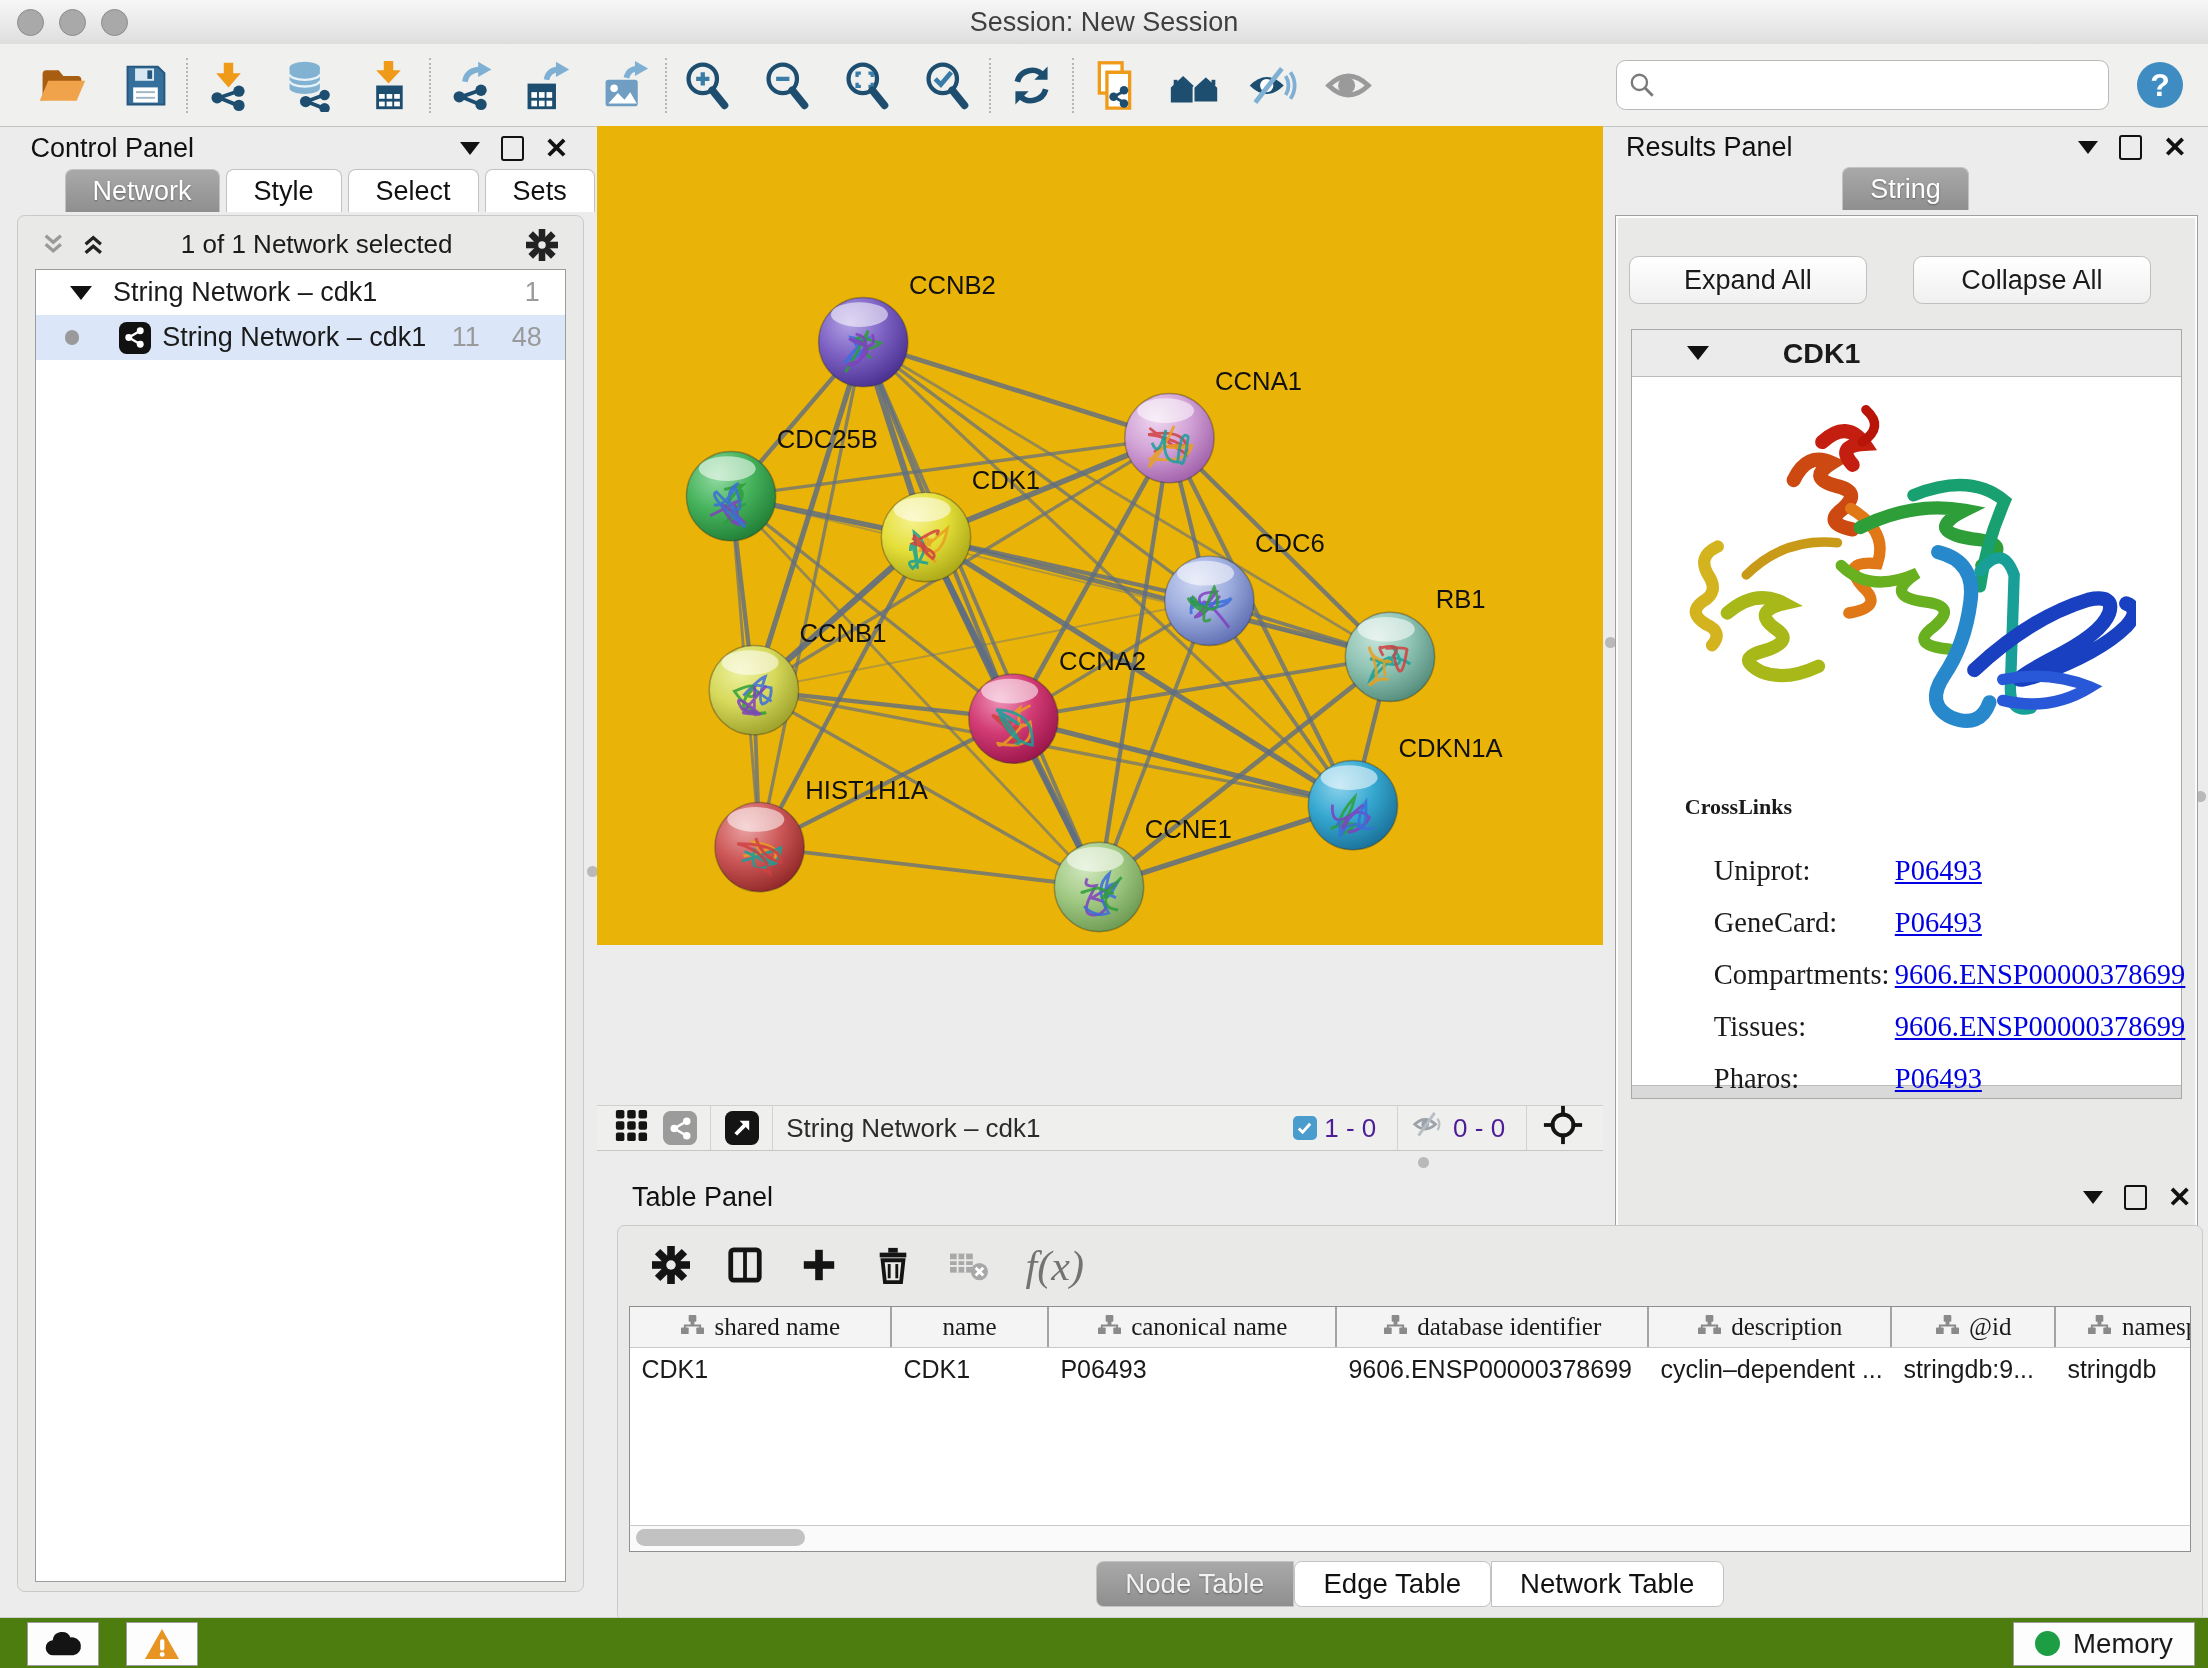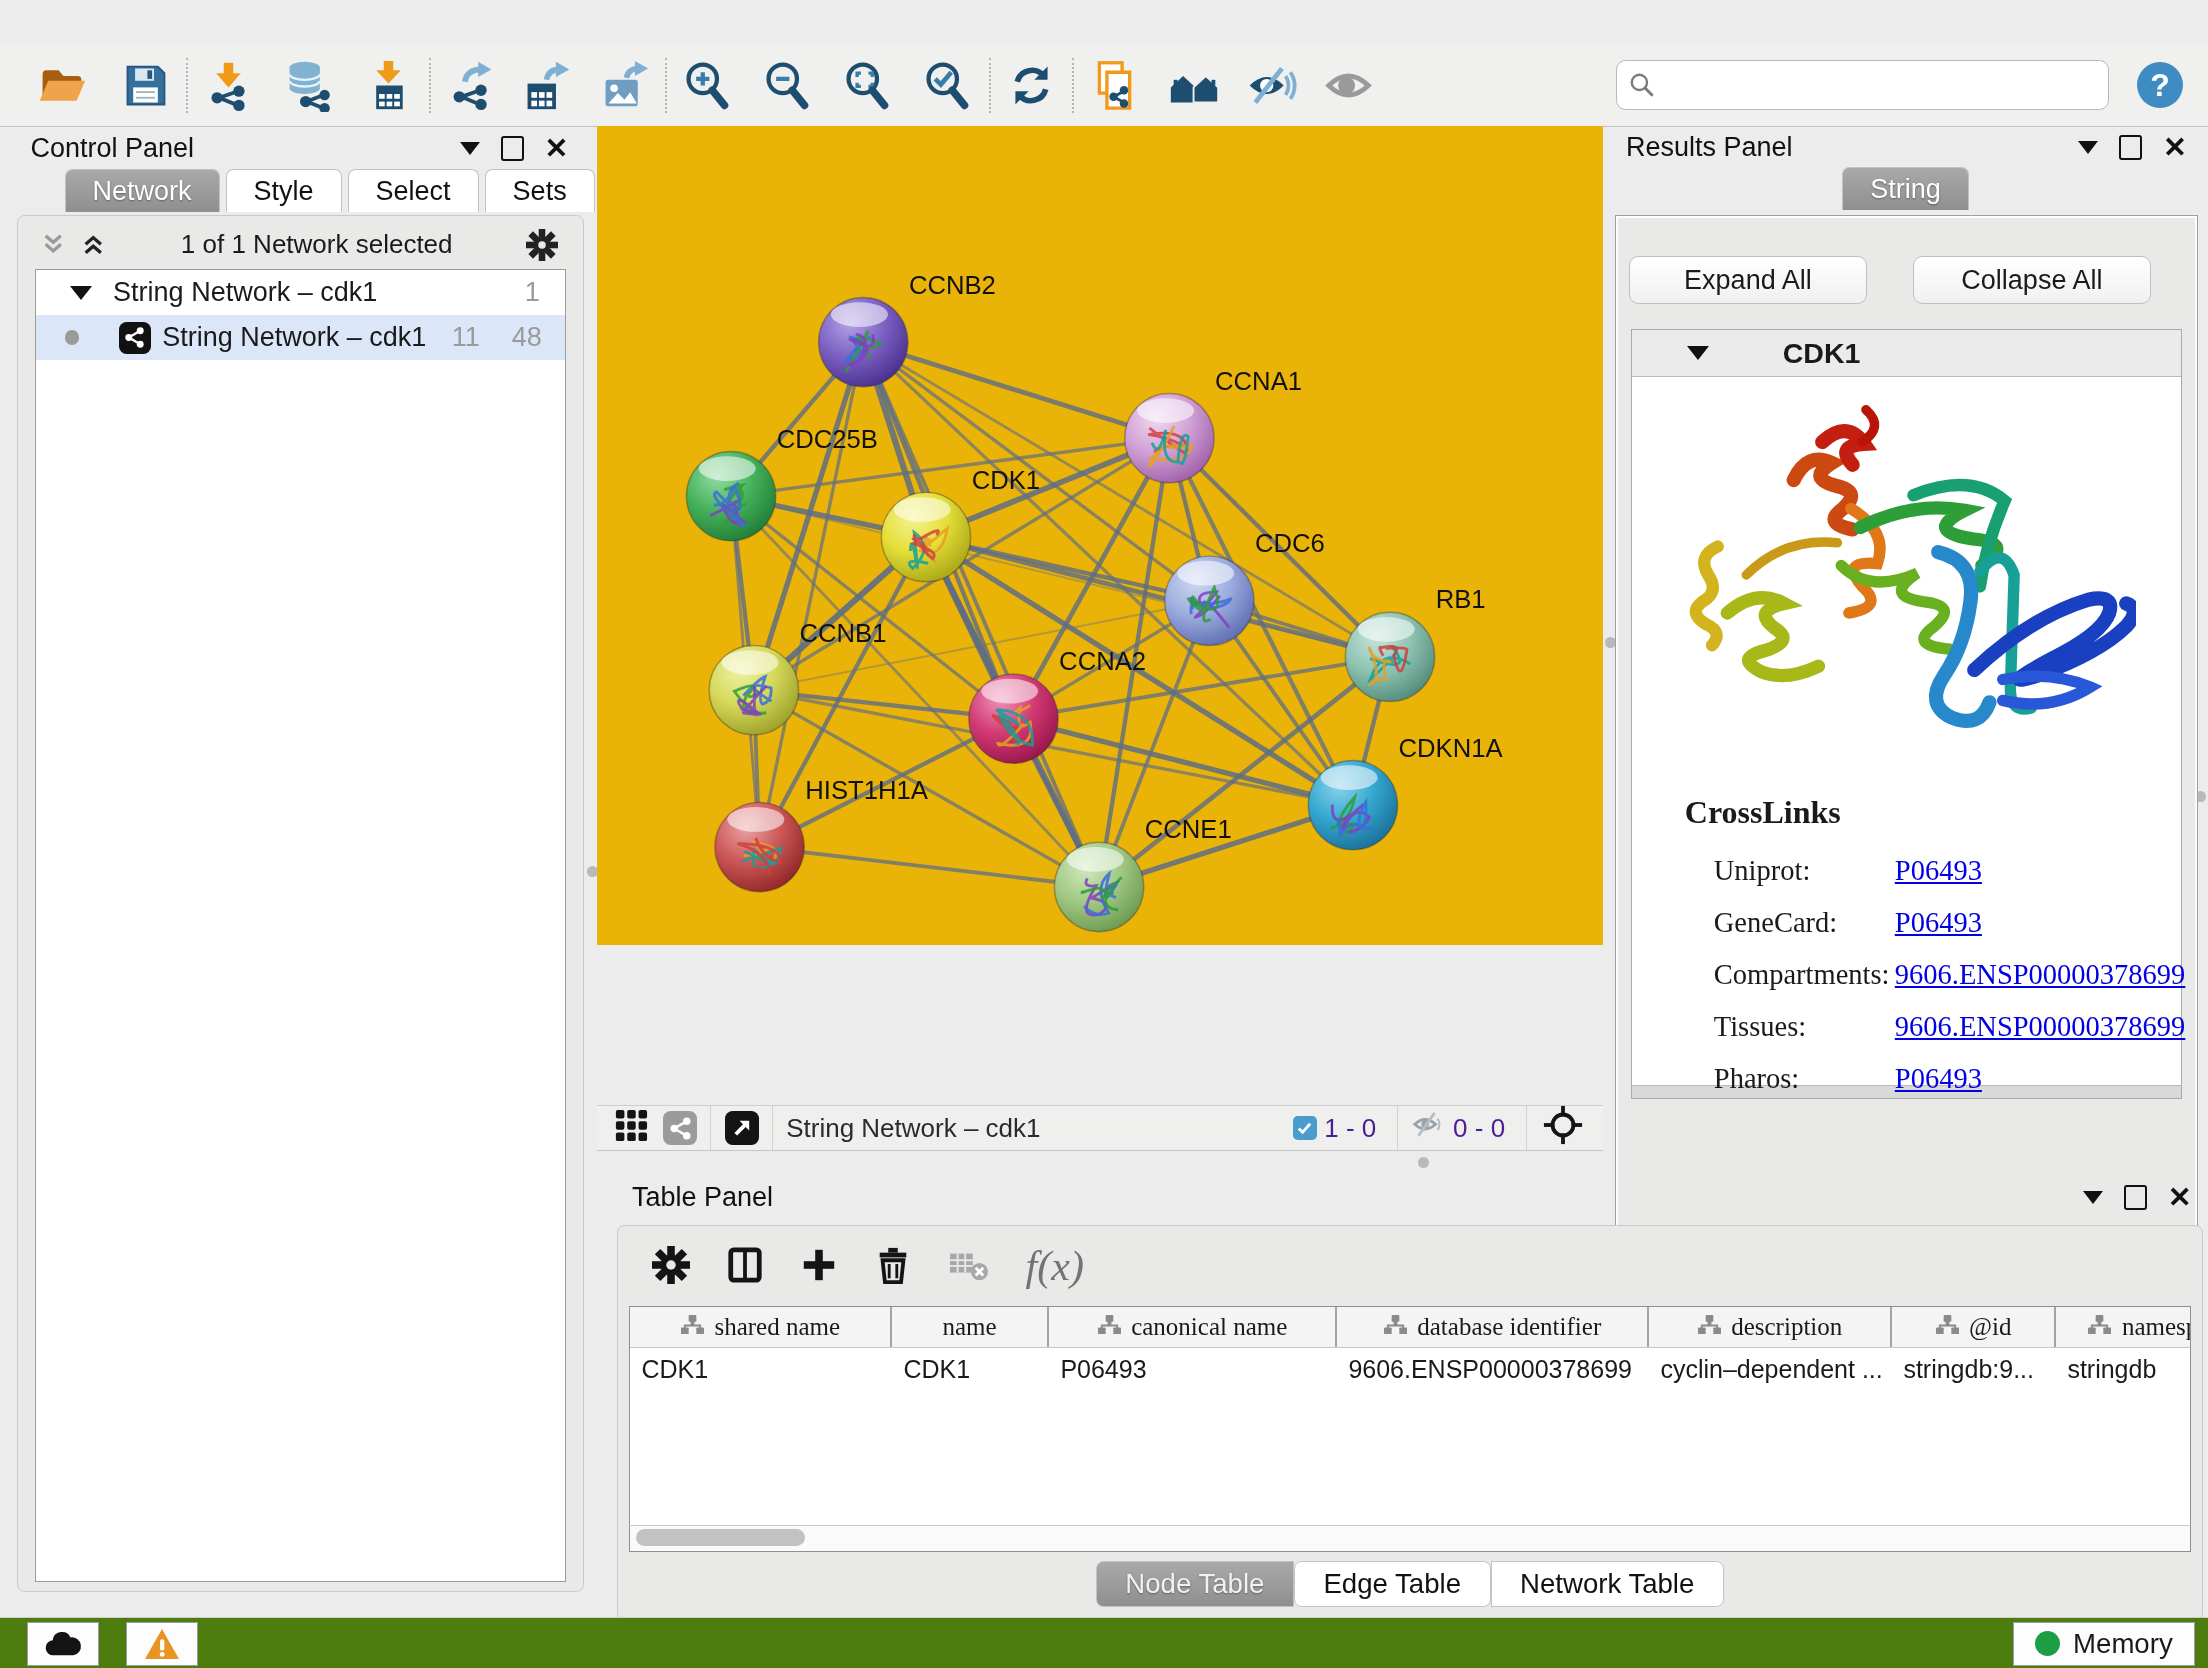--- a/index.html
+++ b/index.html
@@ -87,21 +87,21 @@
     border:1.9px solid #bfbfbf;border-radius:9.5px;font-size:27px;display:flex;
     align-items:center;justify-content:center;padding:0 25px;}
   .gene-group{border:1.9px solid #a9a9a9;background:#fff;margin:0 1.9px;}
   .gene-head{height:46px;background:#ebebeb;border-bottom:1px solid #bbb;display:flex;
     align-items:center;}
   .gene-name{font-size:28.5px;font-weight:bold;margin-left:74px;}
   .gene-desc{height:40px;background:#f4f4f4;border-bottom:1px solid #ccc;display:flex;
     align-items:center;font-size:27px;padding-left:38px;}
   .gene-content{height:708px;position:relative;background:#fff;}
   .serif{font-family:"Liberation Serif",serif;}
-  .xl-title{position:absolute;left:53px;top:417px;font-size:32px;font-weight:bold;}
+  .xl-title{position:absolute;left:53px;top:417px;font-size:22px;font-weight:bold;}
   .xl-rows{position:absolute;left:82px;top:468px;right:19px;}
   .xl-row{display:flex;height:52px;align-items:center;font-size:28.5px;}
   .xl-label{width:181px;flex:0 0 auto;}
   .xl-link{color:#0000e0;text-decoration:underline;}
   .rp-scrollstrip{height:11.4px;background:#d9d9d9;border-top:1px solid #bbb;}
 
   
   .tablepanel{position:absolute;left:609px;top:1176px;width:1596px;height:438px;}
   .tp-head{display:flex;justify-content:space-between;align-items:center;height:42px;padding:0 13.3px 0 23px;}
   .tp-body{position:absolute;left:7.6px;top:49px;right:1.9px;height:384px;padding:9.5px 0 0 0;}
@@ -132,20 +132,26 @@
     align-items:center;justify-content:center;margin-left:27px;}
   .memory-btn{margin-left:auto;margin-right:13.3px;height:42px;background:#fdfdfd;
     border:1.9px solid #9d9d9d;display:flex;align-items:center;gap:13.3px;padding:0 21px;font-size:27.6px;}
   .mem-dot{width:25px;height:25px;border-radius:50%;background:#1e9e44;}
 </style>
 </head>
 <body>
 
 <div class="window">
 
+  <div class="titlebar">
+    <div class="traffic t1"></div>
+    <div class="traffic t2"></div>
+    <div class="traffic t3"></div>
+    <div class="win-title">Session: New Session</div>
+  </div>
 
   <div class="toolbar">
     <div class="tb-ico" style="margin-left:34px">
       <svg width="53" height="53" viewBox="0 0 56 56">
           <path d="M8 44 V16 q0-4 4-4 h13 l5 6 h15 q4 0 4 4 v5" fill="#a85e10"></path>
           <path d="M5 44 l9-21 h39 l-9 21 z" fill="#f0a34a"></path>
         </svg>
     </div>
     <div class="tb-ico" style="margin-left:28.5px">
       <svg width="53" height="53" viewBox="0 0 56 56">

